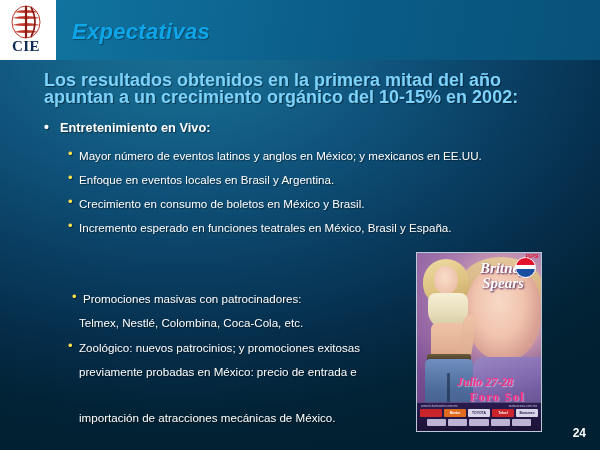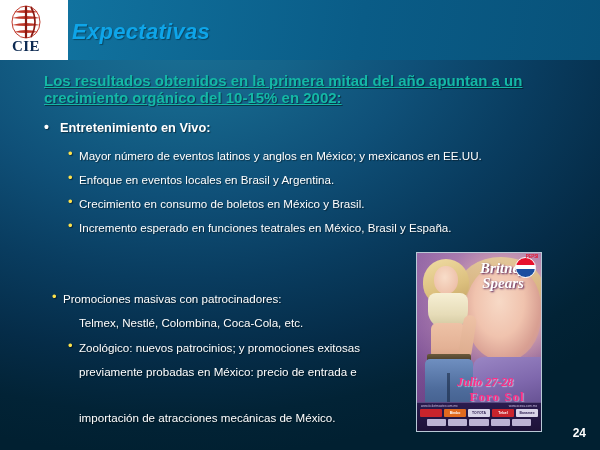--- a/index.html
+++ b/index.html
@@ -31,21 +31,21 @@
   }
   .header-shade {
     position: absolute;
     left: 0; top: 0; width: 600px; height: 60px;
     background: linear-gradient(100deg, rgba(18,120,165,0.95) 0%, rgba(10,92,135,1) 60%, rgba(8,82,122,1) 100%);
   }
   
   .logo-box {
     position: absolute;
     left: 0; top: 0;
-    width: 68px; height: 60px;
+    width: 56px; height: 60px;
     background: #ffffff;
     overflow: hidden;
   }
   .logo-globe {
     position: absolute;
     left: 9px; top: 5px;
     width: 34px; height: 34px;
   }
   .logo-text {
     position: absolute;
@@ -67,26 +67,25 @@
     font-weight: bold;
     color: #0ea5e9;
     letter-spacing: 0.3px;
     text-shadow: 1px 1px 1px rgba(0,0,0,0.35);
   }
   
   .intro {
     position: absolute;
     left: 44px; top: 72px;
     width: 520px;
-    font-size: 15px;
+    font-size: 18px;
     font-weight: bold;
     line-height: 17px;
-    color: #14b8a6;
+    color: #7dd3fc;
     text-shadow: 1px 1px 1px rgba(0,0,0,0.45);
-    text-decoration: underline;
   }
   
   .l1 {
     position: absolute;
     font-size: 12.8px;
     font-weight: bold;
     color: #ffffff;
     text-shadow: 1px 1px 1px rgba(0,0,0,0.45);
     padding-left: 16px;
   }
@@ -358,21 +357,21 @@
   <div class="slide-title">Expectativas</div>
 
   <div class="intro">Los resultados obtenidos en la primera mitad del año apuntan a un crecimiento orgánico del 10-15% en 2002:</div>
 
   <div class="l1" style="left:44px; top:120px;">Entretenimiento en Vivo:</div>
   <div class="l2" style="left:68px; top:148px;">Mayor número de eventos latinos y anglos en México; y mexicanos en EE.UU.</div>
   <div class="l2" style="left:68px; top:172px;">Enfoque en eventos locales en Brasil y Argentina.</div>
   <div class="l2" style="left:68px; top:196px;">Crecimiento en consumo de boletos en México y Brasil.</div>
   <div class="l2" style="left:68px; top:220px;">Incremento esperado en funciones teatrales en México, Brasil y España.</div>
 
-  <div class="l2" style="left:52px; top:291px;">Promociones masivas con patrocinadores:</div>
+  <div class="l2" style="left:72px; top:291px;">Promociones masivas con patrocinadores:</div>
   <div class="l3" style="left:79px; top:315px;">Telmex, Nestlé, Colombina, Coca-Cola, etc.</div>
   <div class="l2" style="left:68px; top:340px;">Zoológico: nuevos patrocinios; y promociones exitosas</div>
   <div class="l3" style="left:79px; top:364px;">previamente probadas en México: precio de entrada e</div>
   <div class="l3" style="left:79px; top:410px;">importación  de atracciones mecánicas de México.</div>
 
   <div class="poster">
     <div class="poster-bg"></div>
     <div class="poster-hair-r"></div>
     <div class="poster-face"></div>
     <div class="poster-purple-top"></div>

